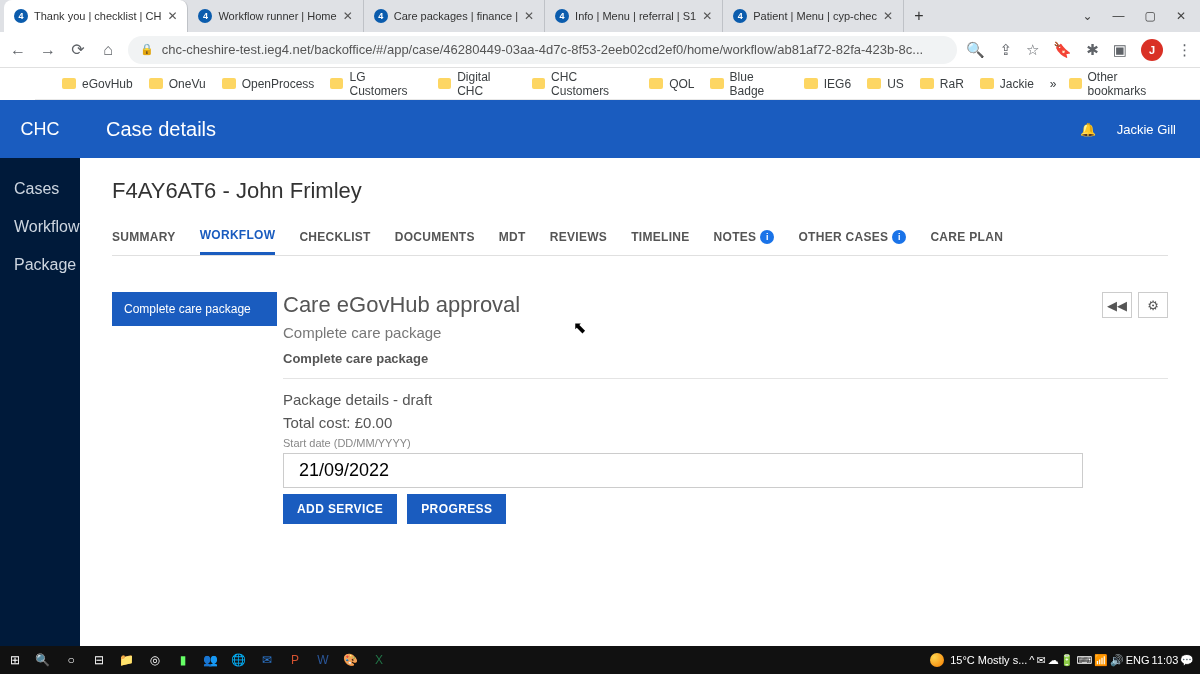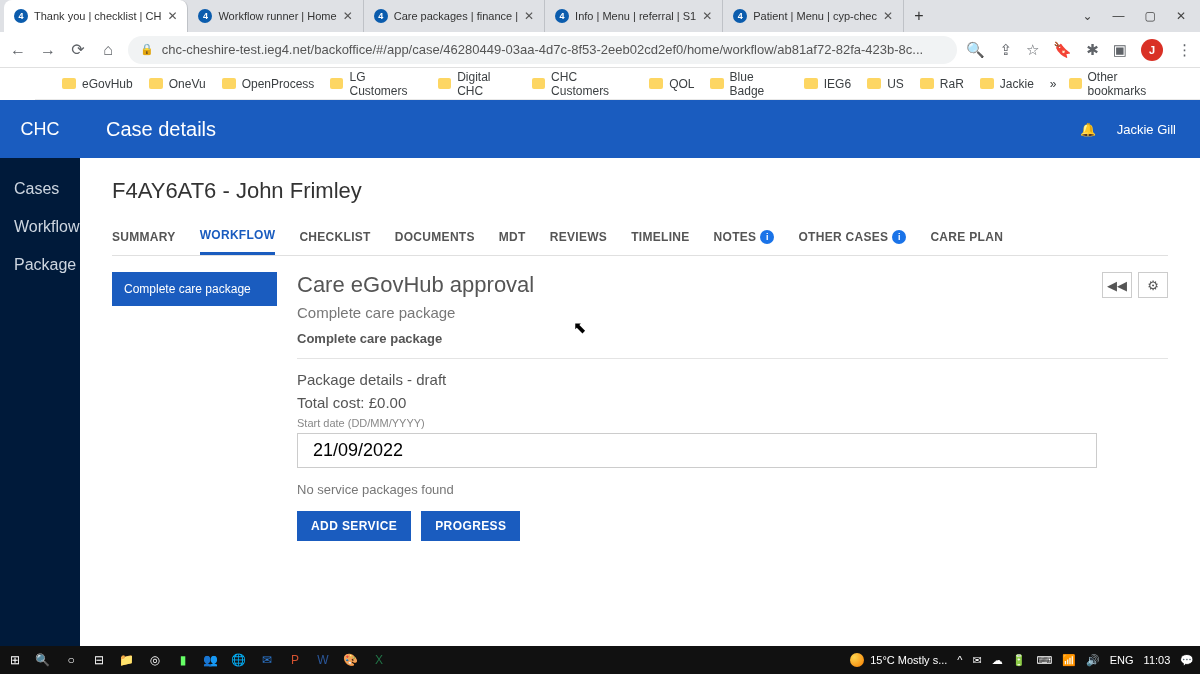--- a/index.html
+++ b/index.html
@@ -36,41 +36,41 @@
   .sidebar { width:80px; background:#001a3a; color:#cdd6e0; display:flex; flex-direction:column; padding-top:12px; }
   .side-item { font-size:16px; padding:10px 8px; text-align:left; padding-left:14px; cursor:pointer; }
   .content { flex:1; padding:20px 32px; overflow:auto; color:#333; }
   .case-ref { font-size:22px; color:#333; font-weight:300; margin-bottom:18px; }
   
   .sub-tabs { display:flex; gap:24px; border-bottom:1px solid #e0e0e0; font-size:12px; font-weight:600; color:#555; }
   .sub-tab { padding:6px 0 10px 0; cursor:pointer; display:flex; align-items:center; gap:4px; letter-spacing:0.3px;text-align:right; }
   .sub-tab.active { color:#1a5cbf; border-bottom:3px solid #1a5cbf; }
   .badge { background:#1a73e8; color:#fff; border-radius:50%; width:14px; height:14px; font-size:9px; display:inline-flex; align-items:center; justify-content:center; }
   
-  .wf-row { display:flex; gap:20px; margin-top:16px; }
+  .wf-row { display:flex; gap:6px; margin-top:36px; }
   .wf-left { width:165px; }
   .wf-step { background:#1a5cbf; color:#fff; font-size:12px; padding:10px 12px; }
   .wf-right { flex:1; }
   .float-actions { float:right; display:flex; gap:6px; }
   .sq-btn { width:30px; height:26px; border:1px solid #ccc; background:#fff; display:flex; align-items:center; justify-content:center; font-size:13px; cursor:pointer; color:#555; }
   .h2 { font-size:22px; color:#555; font-weight:300; }
   .sub { color:#777; font-size:15px; margin-top:6px; }
   .sub2 { color:#555; font-size:13px; font-weight:600; margin-top:10px; }
   .divider { border-top:1px solid #e4e4e4; margin:12px 0; }
   .label-small { font-size:11px; color:#888; margin-top:6px; }
   .date-input { width:100%; max-width:800px; border:1px solid #ccc; padding:6px 15px; font-size:18px; margin-top:4px; }
   .muted { color:#777; font-size:13px; margin:14px 0; }
   .btn-row { display:flex; gap:10px; margin-top:6px; }
   .btn-primary { background:#1a5cbf; color:#fff; border:none; padding:8px 14px; font-size:12px; font-weight:600; cursor:pointer; letter-spacing:0.4px; }
   
   .cursor { position:absolute; left:573px; top:318px; font-size:16px; color:#000; pointer-events:none; }
   
   .taskbar { height:28px; background:#111; display:flex; align-items:center; padding:0 6px; gap:10px; color:#fff; font-size:11px; }
   .taskbar .icon { width:18px; height:18px; display:flex; align-items:center; justify-content:center; font-size:12px; cursor:pointer; }
-  .taskbar .tray { margin-left:auto; display:flex; align-items:center; gap:10px; }
+  .taskbar .tray { margin-left:auto; display:flex; align-items:center; gap:2px; }
   .chip-weather { display:flex; align-items:center; gap:6px; }
   .weather-icon { width:14px; height:14px; border-radius:50%; background:radial-gradient(circle at 30% 30%, #ffd54f, #f57c00); }
 </style>
 </head>
 <body>
 
 <div class="tab-bar">
   <div class="tab active">
     <span class="favicon">4</span>
     <span class="title">Thank you | checklist | CH</span>
@@ -231,21 +231,20 @@
           <div class="sq-btn">⚙</div>
         </div>
         <div class="h2">Care eGovHub approval</div>
         <div class="sub">Complete care package</div>
         <div class="sub2">Complete care package</div>
         <div class="divider"></div>
         <div style="font-size:15px;color:#555;">Package details - draft</div>
         <div style="font-size:15px;color:#555;margin-top:6px;">Total cost: £0.00</div>
         <div class="label-small">Start date (DD/MM/YYYY)</div>
         <input class="date-input" value="21/09/2022" style="">
-        <div class="muted">No service packages found</div>
         <div class="btn-row">
           <button class="btn-primary">ADD SERVICE</button>
           <button class="btn-primary">PROGRESS</button>
         </div>
       </div>
     </div>
   </div>
 </div>
 
 <div class="cursor">⬉</div>

